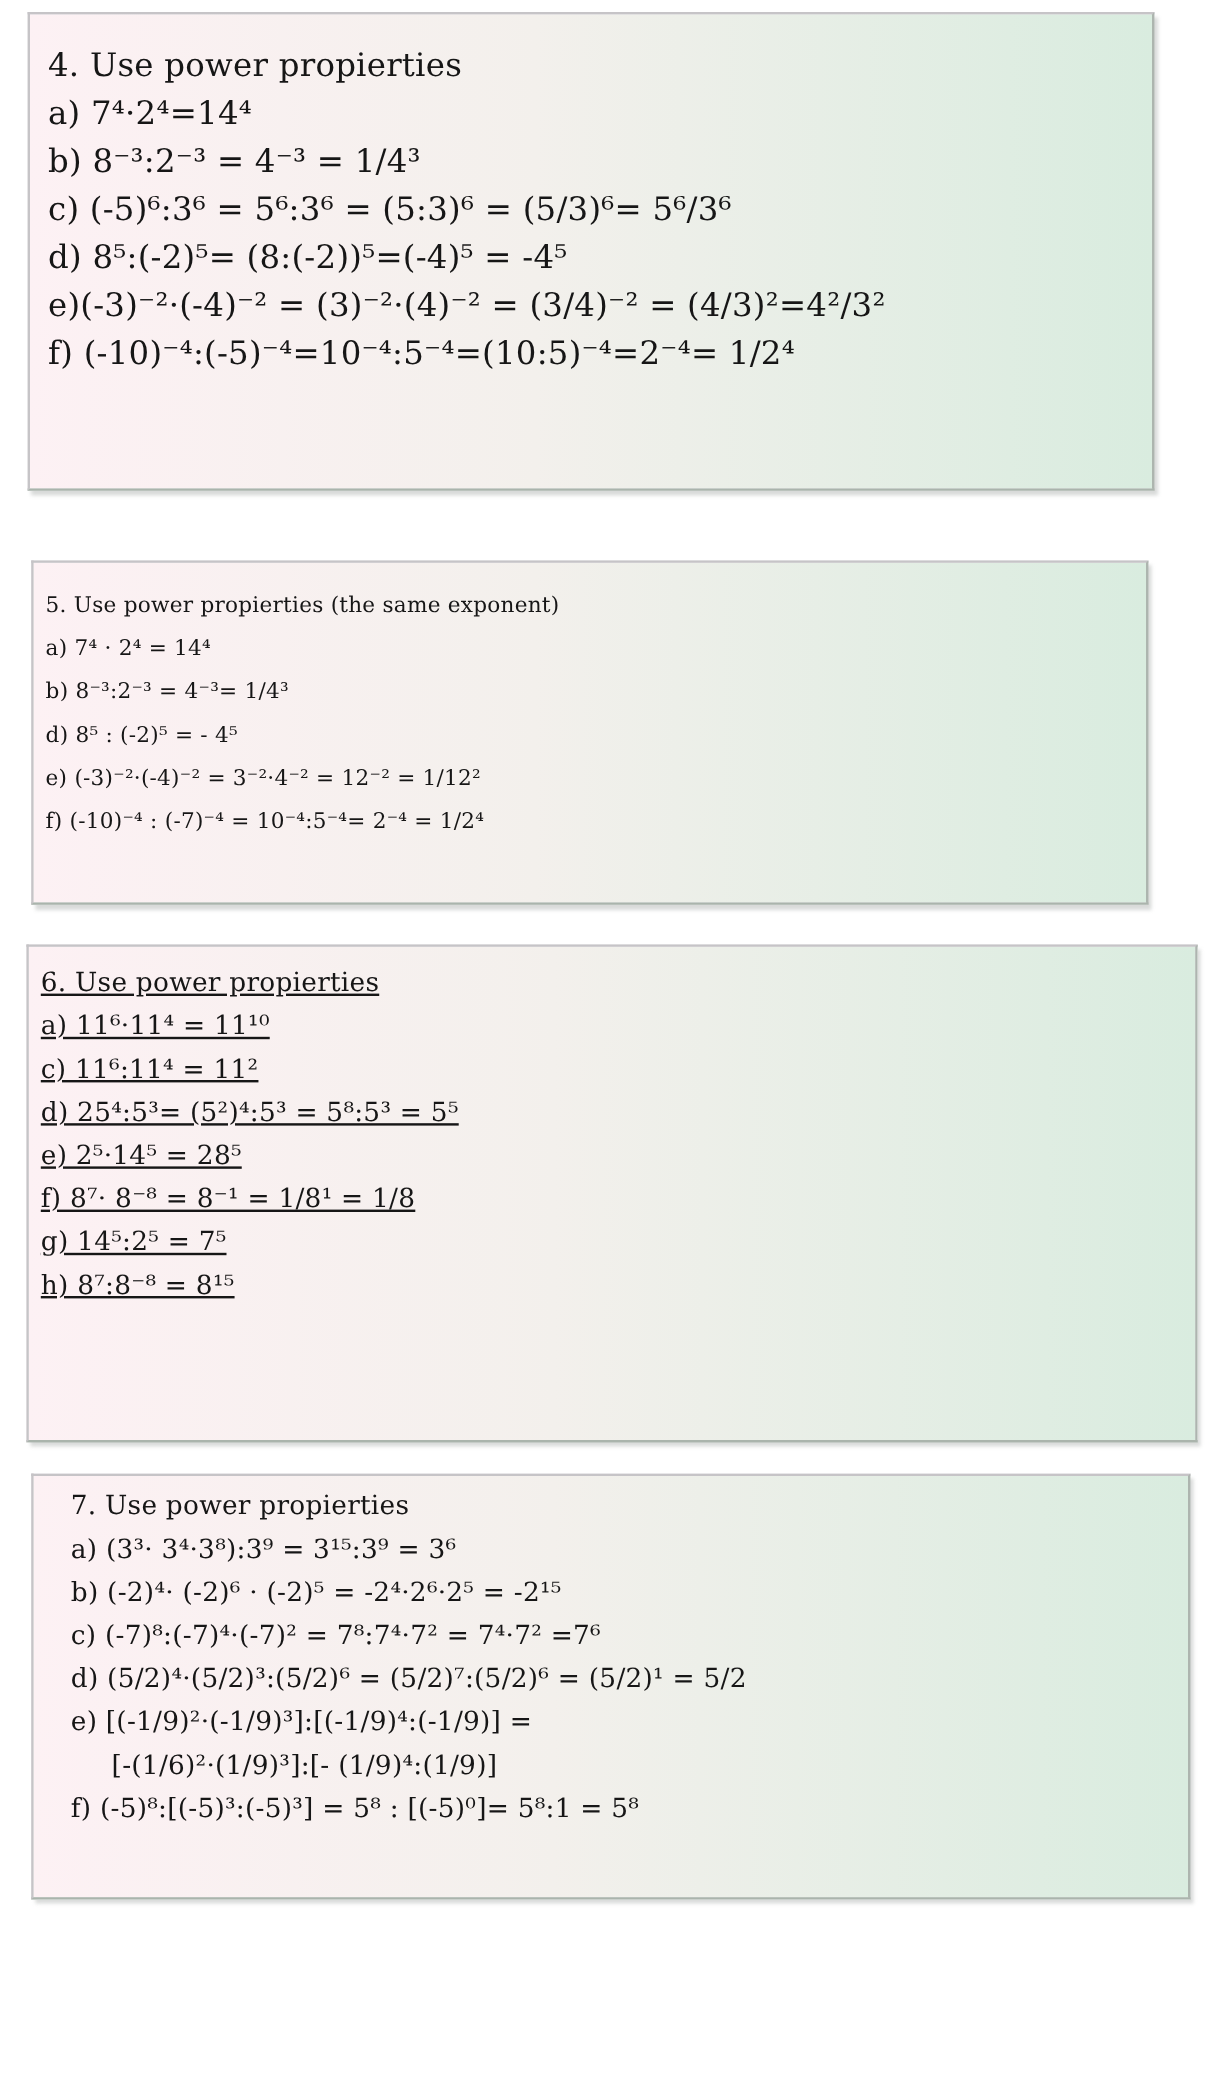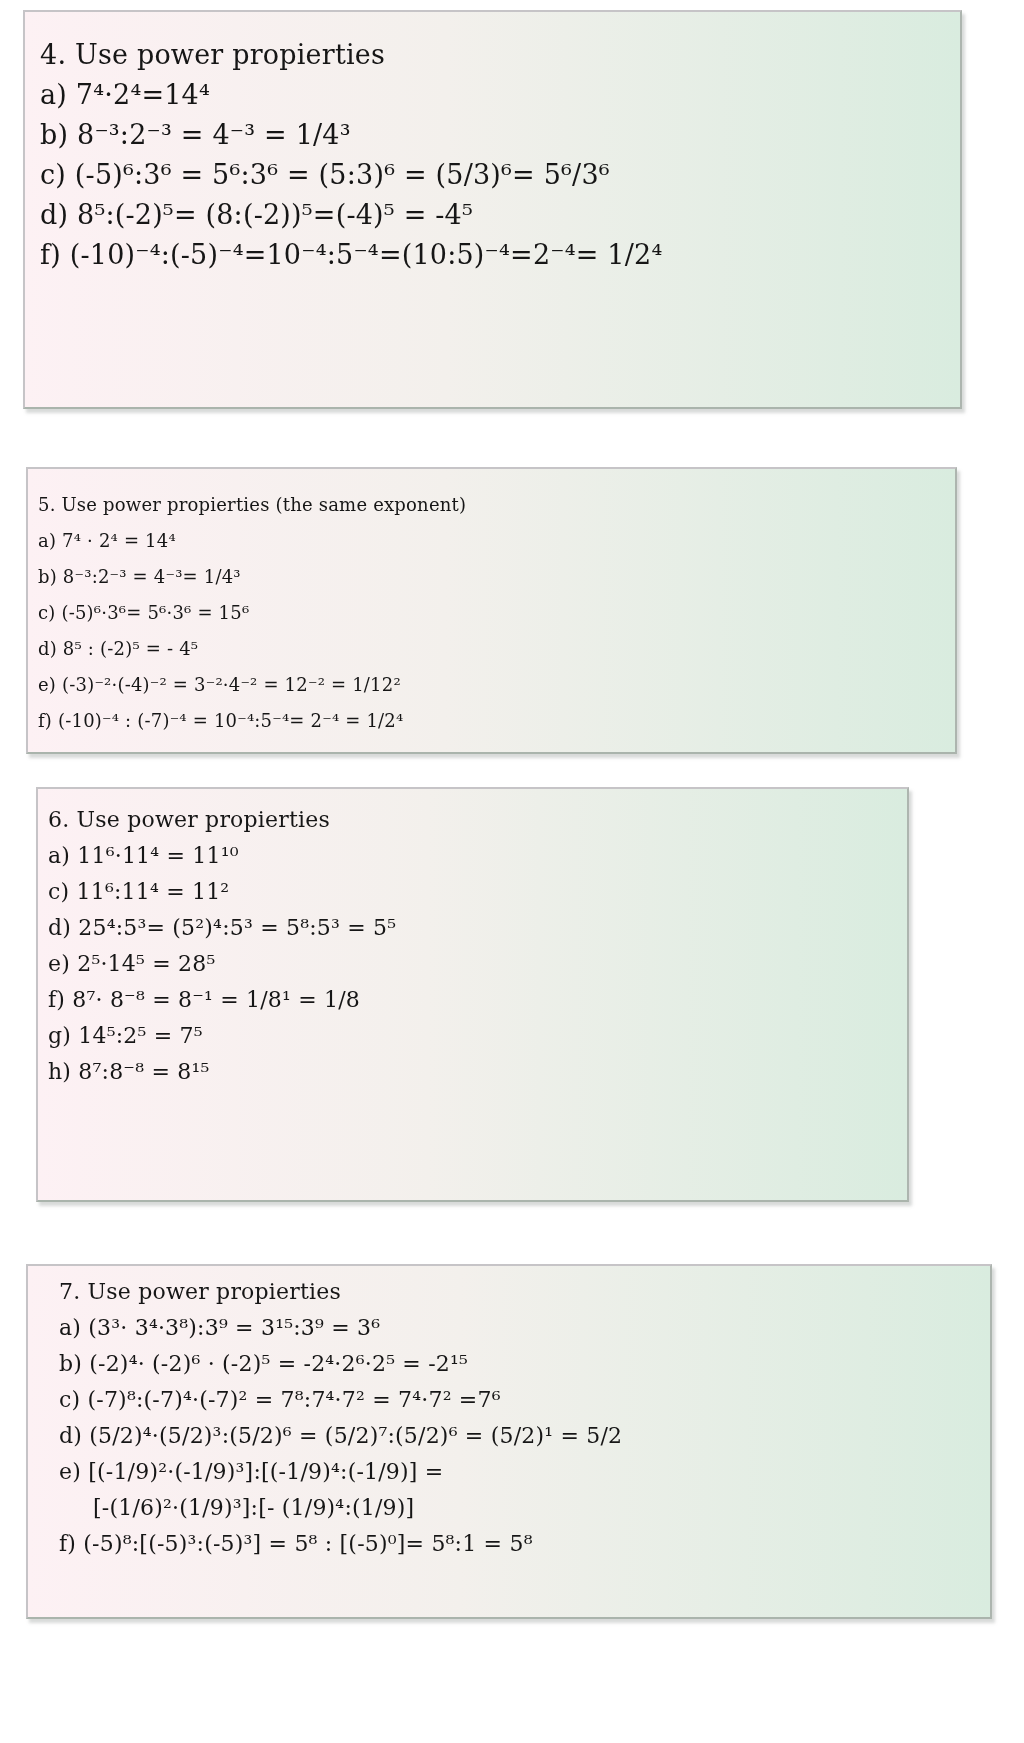--- a/index.html
+++ b/index.html
@@ -36,52 +36,52 @@
     font-size: 27px; line-height: 40px;
   }
   
   .panel-5 {
     left: 26px; top: 467px; width: 931px; height: 287px;
     padding: 18px 10px 0 10px;
     font-size: 18px; line-height: 36px;
   }
   
   .panel-6 {
-    left: 36px; top: 787px; width: 873px; height: 415px;
+    left: 22px; top: 787px; width: 976px; height: 415px;
     padding: 13px 10px 0 10px;
-    font-size: 22px; line-height: 36px;
+    font-size: 22px; line-height: 36px; text-decoration: underline;
   }
   
   .panel-7 {
     left: 26px; top: 1228px; width: 966px; height: 355px;
     padding: 8px 22px 0 31px;
-    font-size: 22px; line-height: 36px; margin-top: 36px;
+    font-size: 22px; line-height: 36px;
   }
   .indent-1 { padding-left: 34px; }
   .indent-2 { padding-left: 86px; }
 </style>
 </head>
 <body>
 
 <div class="page">
 
   <section class="panel panel-4">
     <div class="line">4. Use power propierties</div>
     <div class="line">a) 7⁴·2⁴=14⁴</div>
     <div class="line">b) 8⁻³:2⁻³ = 4⁻³ = 1/4³</div>
     <div class="line">c) (-5)⁶:3⁶ = 5⁶:3⁶ = (5:3)⁶ = (5/3)⁶= 5⁶/3⁶</div>
     <div class="line">d) 8⁵:(-2)⁵= (8:(-2))⁵=(-4)⁵ = -4⁵</div>
+    <div class="line">e)(-3)⁻²·(-4)⁻² = (3)⁻²·(4)⁻² = (3/4)⁻² = (4/3)²=4²/3²</div>
     <div class="line">f) (-10)⁻⁴:(-5)⁻⁴=10⁻⁴:5⁻⁴=(10:5)⁻⁴=2⁻⁴= 1/2⁴</div>
   </section>
 
   <section class="panel panel-5">
     <div class="line">5. Use power propierties (the same exponent)</div>
     <div class="line">a) 7⁴ · 2⁴ = 14⁴</div>
     <div class="line">b) 8⁻³:2⁻³ = 4⁻³= 1/4³</div>
-    <div class="line">c) (-5)⁶·3⁶= 5⁶·3⁶ = 15⁶</div>
     <div class="line">d) 8⁵ : (-2)⁵ = - 4⁵</div>
     <div class="line">e) (-3)⁻²·(-4)⁻² = 3⁻²·4⁻² = 12⁻² = 1/12²</div>
     <div class="line">f) (-10)⁻⁴ : (-7)⁻⁴ = 10⁻⁴:5⁻⁴= 2⁻⁴ = 1/2⁴</div>
   </section>
 
   <section class="panel panel-6">
     <div class="line">6. Use power propierties</div>
     <div class="line">a) 11⁶·11⁴ = 11¹⁰</div>
     <div class="line">c) 11⁶:11⁴ = 11²</div>
     <div class="line">d) 25⁴:5³= (5²)⁴:5³ = 5⁸:5³ = 5⁵</div>

